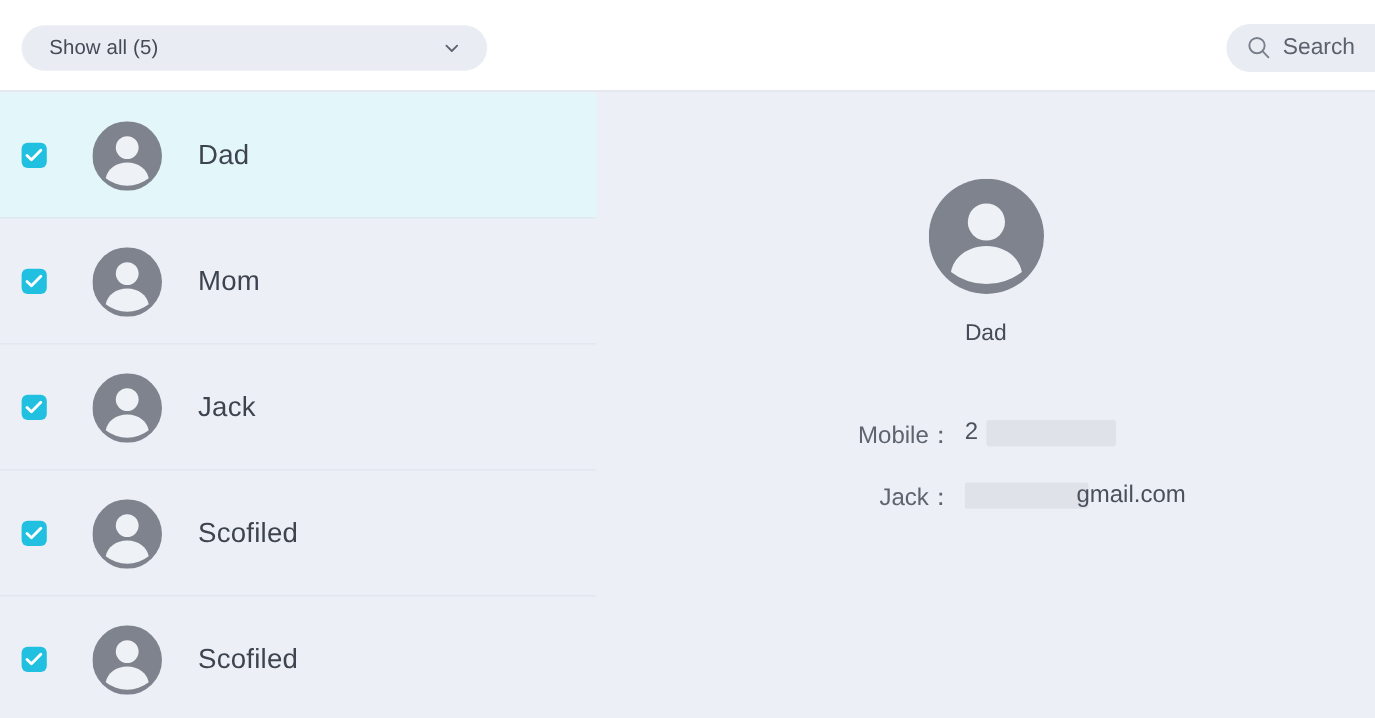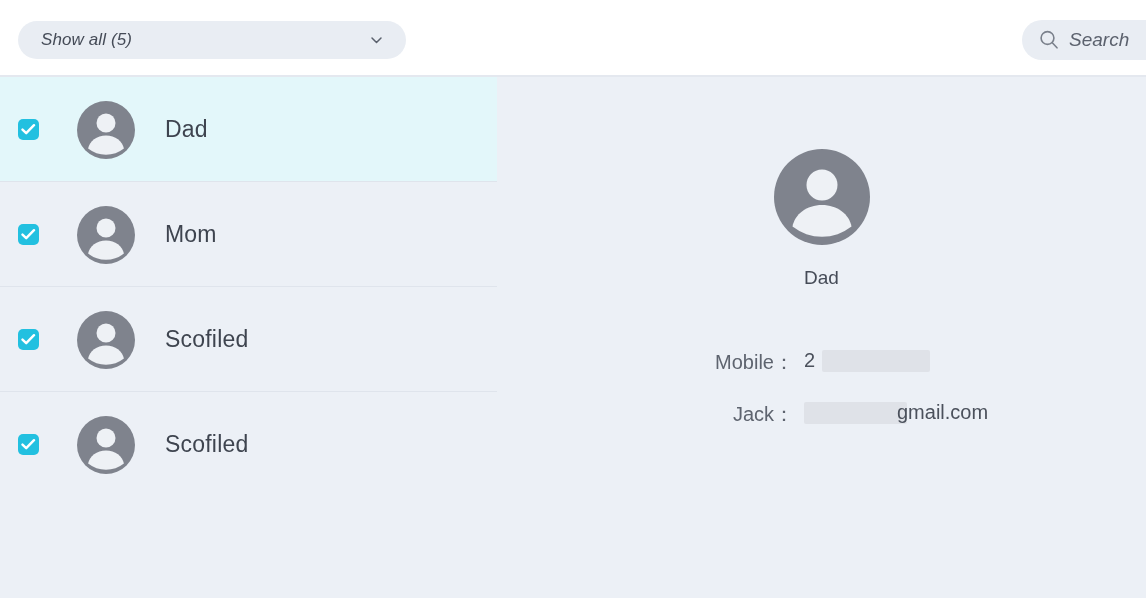--- a/index.html
+++ b/index.html
@@ -9,21 +9,20 @@
     font-family: "Liberation Sans", sans-serif;
     background: #ecf0f6;
   }
   .app { position: relative; width: 1146px; height: 598px; }
 
   
   .header {
     position: absolute; left: 0; top: 0;
     width: 1146px; height: 77px;
     background: #ffffff;
-    font-style: italic;
   }
   .header-divider {
     position: absolute; left: 0; top: 75px;
     width: 1146px; height: 2px;
     background: #e4e8ef;
   }
   .filter-select {
     position: absolute; left: 18px; top: 21px;
     width: 388px; height: 38px;
     background: #e9edf3;
@@ -216,20 +215,36 @@
         <svg width="58" height="58" viewBox="0 0 58 58">
           <circle cx="29" cy="29" r="29" fill="#7f838d"></circle>
           <circle cx="29" cy="22" r="9.5" fill="#eef1f5"></circle>
           <path d="M29 34.5c-9.2 0-16.6 5.6-17.9 13.1A29 29 0 0 0 46.9 47.6C45.6 40.1 38.2 34.5 29 34.5z" fill="#eef1f5"></path>
         </svg>
       </span>
       <span class="row-name">Mom</span>
       <span class="row-sep"></span>
     </div>
 
+    <div class="row">
+      <span class="checkbox">
+        <svg width="15" height="13" viewBox="0 0 15 13">
+          <path d="M1.5 6.6 L5.2 10.2 L13 2.2" fill="none" stroke="#ffffff" stroke-width="2.4" stroke-linecap="round" stroke-linejoin="round"></path>
+        </svg>
+      </span>
+      <span class="avatar">
+        <svg width="58" height="58" viewBox="0 0 58 58">
+          <circle cx="29" cy="29" r="29" fill="#7f838d"></circle>
+          <circle cx="29" cy="22" r="9.5" fill="#eef1f5"></circle>
+          <path d="M29 34.5c-9.2 0-16.6 5.6-17.9 13.1A29 29 0 0 0 46.9 47.6C45.6 40.1 38.2 34.5 29 34.5z" fill="#eef1f5"></path>
+        </svg>
+      </span>
+      <span class="row-name">Jack</span>
+      <span class="row-sep"></span>
+    </div>
 
     <div class="row">
       <span class="checkbox">
         <svg width="15" height="13" viewBox="0 0 15 13">
           <path d="M1.5 6.6 L5.2 10.2 L13 2.2" fill="none" stroke="#ffffff" stroke-width="2.4" stroke-linecap="round" stroke-linejoin="round"></path>
         </svg>
       </span>
       <span class="avatar">
         <svg width="58" height="58" viewBox="0 0 58 58">
           <circle cx="29" cy="29" r="29" fill="#7f838d"></circle>

